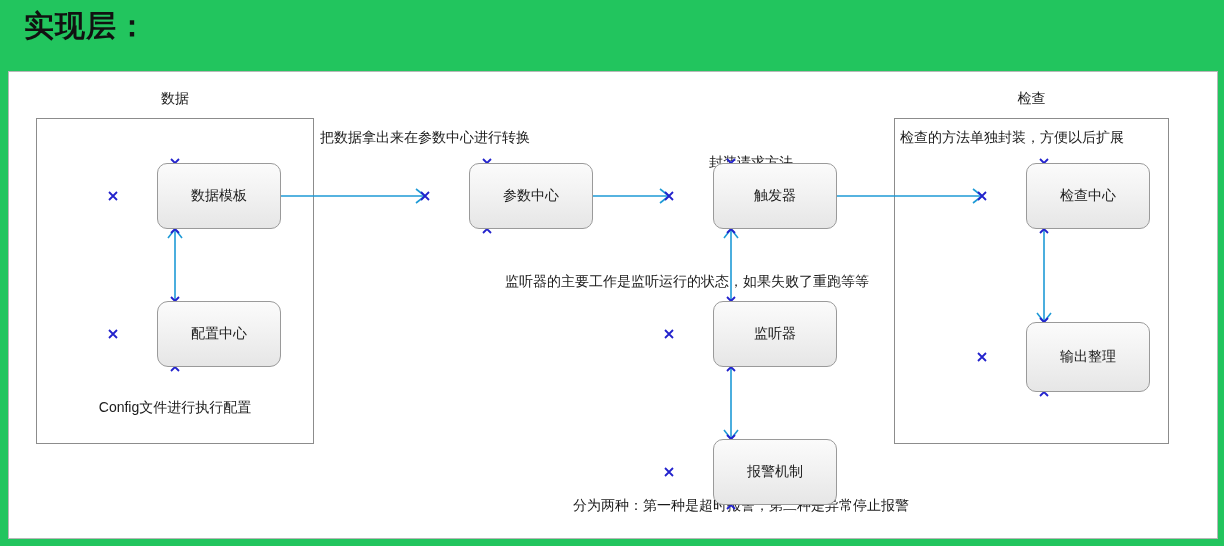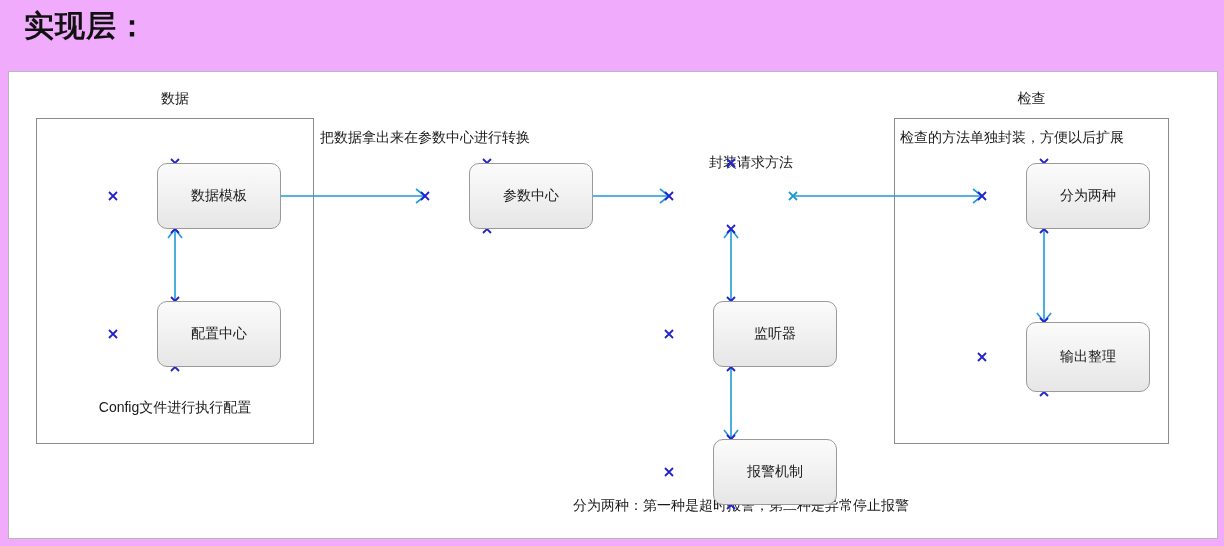--- a/index.html
+++ b/index.html
@@ -9,21 +9,21 @@
   }
   body {
     font-family: "Liberation Sans", "DejaVu Sans", sans-serif;
     color: #1a1a1a;
   }
   #page {
     position: relative;
     width: 1224px;
     height: 546px;
     overflow: hidden;
-    background: #f0abfc;
+    background: #22c55e;
   }
   
   #page-title {
     position: absolute;
     left: 24px;
     top: 6px;
     font-size: 30px;
     font-weight: bold;
     letter-spacing: 1px;
     color: #111111;
@@ -87,21 +87,21 @@
     background: linear-gradient(180deg, #fbfbfb 0%, #f2f2f2 45%, #e6e6e6 100%);
     display: flex;
     align-items: center;
     justify-content: center;
     font-size: 14px;
     color: #1a1a1a;
     white-space: nowrap;
     margin-left: 44px;
   }
   #node-data-template { left: 113px; top: 163px;  width: 124px; height: 66px; }
-  #node-config-center { left: 113px; top: 301px;  width: 124px; height: 66px; }
+  #node-config-center { left: 113px; top: 301px;  width: 124px; height: 66px; border-radius: 11px; }
   #node-param-center  { left: 425px; top: 163px;  width: 124px; height: 66px; }
   #node-trigger       { left: 669px; top: 163px;  width: 124px; height: 66px; }
   #node-listener      { left: 669px; top: 301px;  width: 124px; height: 66px; }
   #node-alarm         { left: 669px; top: 439px;  width: 124px; height: 66px; }
   #node-check-center  { left: 982px; top: 163px;  width: 124px; height: 66px; }
   #node-output        { left: 982px; top: 322px;  width: 124px; height: 70px; }
   
   .caption {
     position: absolute;
     font-size: 14px;
@@ -158,20 +158,21 @@
   <div class="group-title" id="group-data-title">数据</div>
   <div class="group-title" id="group-check-title">检查</div>
 
   <div class="group-box" id="group-data"></div>
   <div class="group-box" id="group-check"></div>
 
   <div class="caption" id="cap-config">Config文件进行执行配置</div>
   <div class="caption" id="cap-convert">把数据拿出来在参数中心进行转换</div>
   <div class="caption" id="cap-wrap">封装请求方法</div>
   <div class="caption" id="cap-check-pack">检查的方法单独封装，方便以后扩展</div>
+  <div class="caption" id="cap-listener">监听器的主要工作是监听运行的状态，如果失败了重跑等等</div>
   <div class="caption" id="cap-alarm">分为两种：第一种是超时报警，第二种是异常停止报警</div>
 
   <svg id="connectors" viewBox="0 0 1224 546" xmlns="http://www.w3.org/2000/svg">
 
     <g>
       <line class="conn-line" x1="237" y1="196" x2="425" y2="196"></line>
       <polyline class="conn-head" points="416,189 425,196 416,203"></polyline>
     </g>
 
     <g>
@@ -314,26 +315,29 @@
 
   <div class="node" id="node-data-template">
     <span>数据模板</span>
   </div>
   <div class="node" id="node-config-center">
     <span>配置中心</span>
   </div>
   <div class="node" id="node-param-center">
     <span>参数中心</span>
   </div>
+  <div class="node" id="node-trigger">
+    <span>触发器</span>
+  </div>
   <div class="node" id="node-listener">
     <span>监听器</span>
   </div>
   <div class="node" id="node-alarm">
     <span>报警机制</span>
   </div>
   <div class="node" id="node-check-center">
-    <span>分为两种</span>
+    <span>检查中心</span>
   </div>
   <div class="node" id="node-output">
     <span>输出整理</span>
   </div>
 
 </div>
 
 </body></html>

